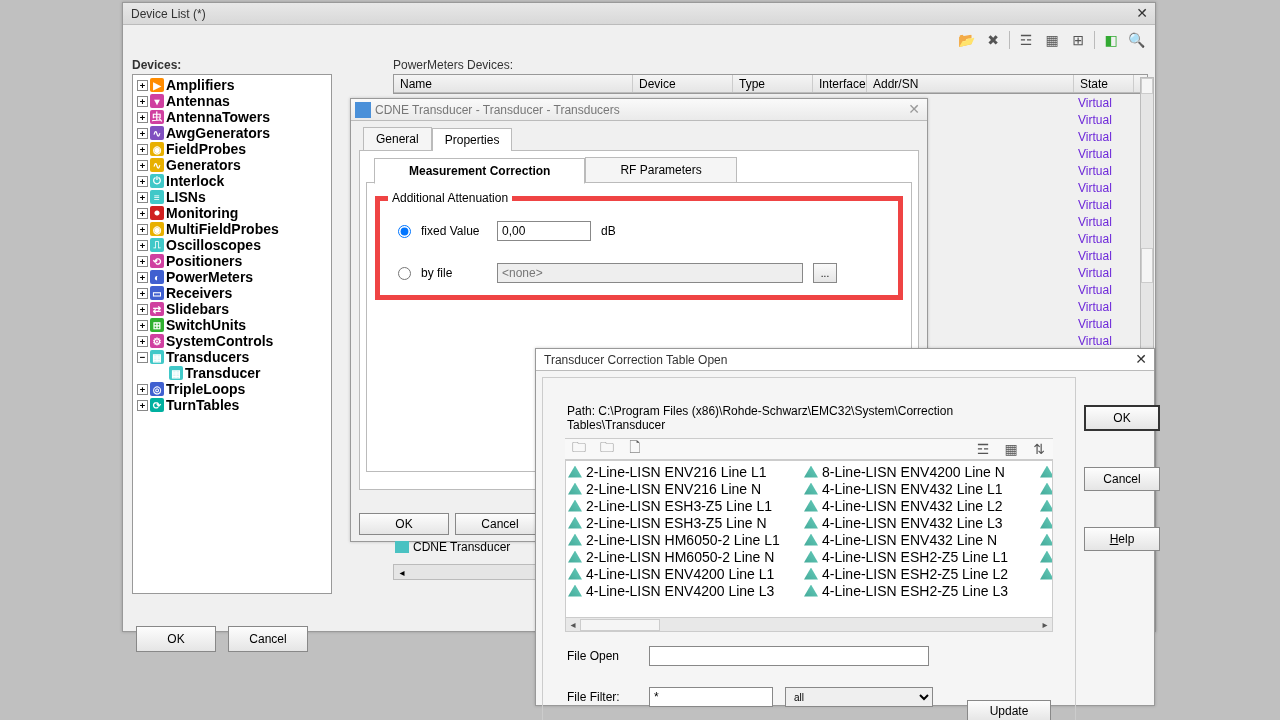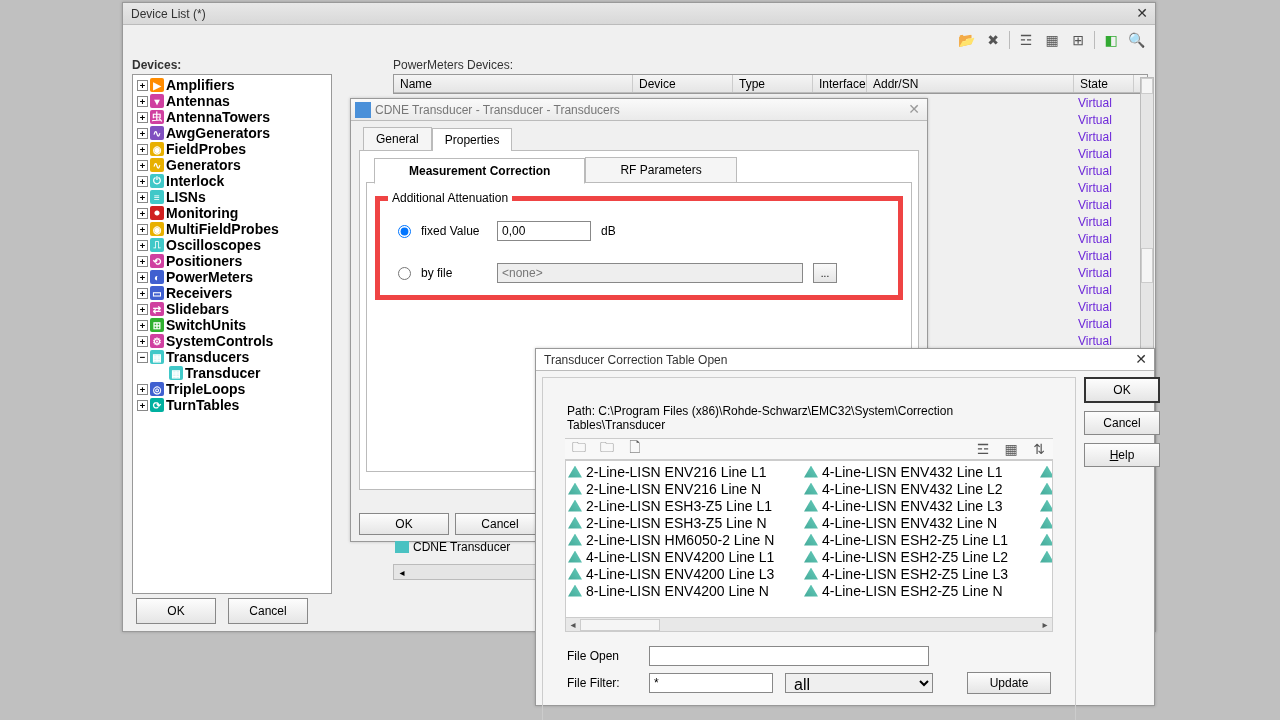--- a/index.html
+++ b/index.html
@@ -3,21 +3,21 @@
 <meta charset="utf-8">
 <style>
 * { box-sizing: border-box; margin: 0; padding: 0; }
 body { font-family: "Segoe UI", Tahoma, sans-serif; font-size: 12px; background: #c0c0c0; width: 1280px; height: 720px; overflow: hidden; position: relative; }
 
 .window { position: absolute; background: #f0f0f0; border: 1px solid #999; box-shadow: 0 0 3px rgba(0,0,0,.2); }
 .titlebar { height: 22px; background: linear-gradient(#e8e8e8,#d8d8d8); display: flex; align-items: center; padding: 0 4px; border-bottom: 1px solid #bbb; font-size: 12px; }
 .titlebar .title { flex: 1; padding-left: 4px; color: #333; }
 .close-x { width: 18px; height: 16px; text-align: center; line-height: 14px; font-size: 14px; color: #333; cursor: pointer; }
 
-.btn { background: linear-gradient(#fdfdfd,#e5e5e5); border: 1px solid #888; padding: 3px 18px; font-size: 12px; cursor: pointer; min-width: 74px; }
+.btn { background: linear-gradient(#fdfdfd,#e5e5e5); border: 1px solid #888; padding: 3px 18px; font-size: 12px; cursor: pointer; min-width: 74px; margin-top: 28px; }
 .btn.default { border: 2px solid #333; }
 
 .toolbar-area { height: 30px; display: flex; justify-content: flex-end; align-items: center; gap: 6px; padding: 4px 8px; }
 .tool-icon { width: 20px; height: 20px; display: inline-flex; align-items: center; justify-content: center; font-size: 14px; cursor: pointer; color: #555; }
 
 .device-panel { position: absolute; left: 132px; top: 58px; width: 200px; font-weight: bold; }
 .panel-label { font-size: 12px; color: #333; margin-bottom: 2px; }
 .tree-box { border: 1px solid #999; background: #fff; height: 520px; overflow: auto; padding: 2px; }
 .tree-item { display: flex; align-items: center; height: 16px; gap: 2px; padding-left: 2px; }
 .tree-item.child { padding-left: 34px; }
@@ -79,21 +79,21 @@
 .file-list { border:1px solid #ccc; background:#fff; height:158px; padding:2px; display:flex; flex-direction:column; flex-wrap:wrap; align-content:flex-start; overflow:hidden; position:relative;}
 .file-item { display:flex; align-items:center; gap:4px; height:17px; font-size:14px; width:236px; cursor:pointer; white-space:nowrap; overflow:hidden;}
 .file-icon { width:14px; height:12px; background:linear-gradient(45deg,#4a9,#6cb); display:inline-block; clip-path:polygon(0 100%,50% 0,100% 100%); }
 .hsb { height:14px; background:#e8e8e8; border:1px solid #ccc; border-top:none; display:flex; align-items:center;}
 .hsb .ar{width:14px;text-align:center;font-size:10px;color:#555;}
 .hsb .thmb{width:80px;height:12px;background:#f5f5f5;border:1px solid #ccc;}
 
 .bottom-fields { margin-top:14px; }
 .field-row { display:flex; align-items:center; gap:12px; margin:6px 2px; }
 .field-row label{ width:70px; font-size:12px;}
-select { border:1px solid #888; font-size:16px; height:20px; padding:1px 4px; }
+select { border:1px solid #888; font-size:10px; height:20px; padding:1px 4px; }
 
 .hscroll { height:16px; background:#e5e5e5; border:1px solid #bbb; display:flex; align-items:center;}
 .hscroll .ar{width:16px;text-align:center;font-size:10px;}
 </style>
 </head>
 <body>
 
 <div class="window" style="left:122px; top:2px; width:1034px; height:630px;">
   <div class="titlebar">
     <span class="title">Device List (*)</span>
@@ -340,20 +340,24 @@
           <div class="file-item">
             <span class="file-icon"></span>
             <span>2-Line-LISN ESH3-Z5 Line L1</span>
           </div>
           <div class="file-item">
             <span class="file-icon"></span>
             <span>2-Line-LISN ESH3-Z5 Line N</span>
           </div>
           <div class="file-item">
             <span class="file-icon"></span>
+            <span>2-Line-LISN HM6050-2 Line L1</span>
+          </div>
+          <div class="file-item">
+            <span class="file-icon"></span>
             <span>2-Line-LISN HM6050-2 Line N</span>
           </div>
           <div class="file-item">
             <span class="file-icon"></span>
             <span>4-Line-LISN ENV4200 Line L1</span>
           </div>
           <div class="file-item">
             <span class="file-icon"></span>
             <span>4-Line-LISN ENV4200 Line L3</span>
           </div>

